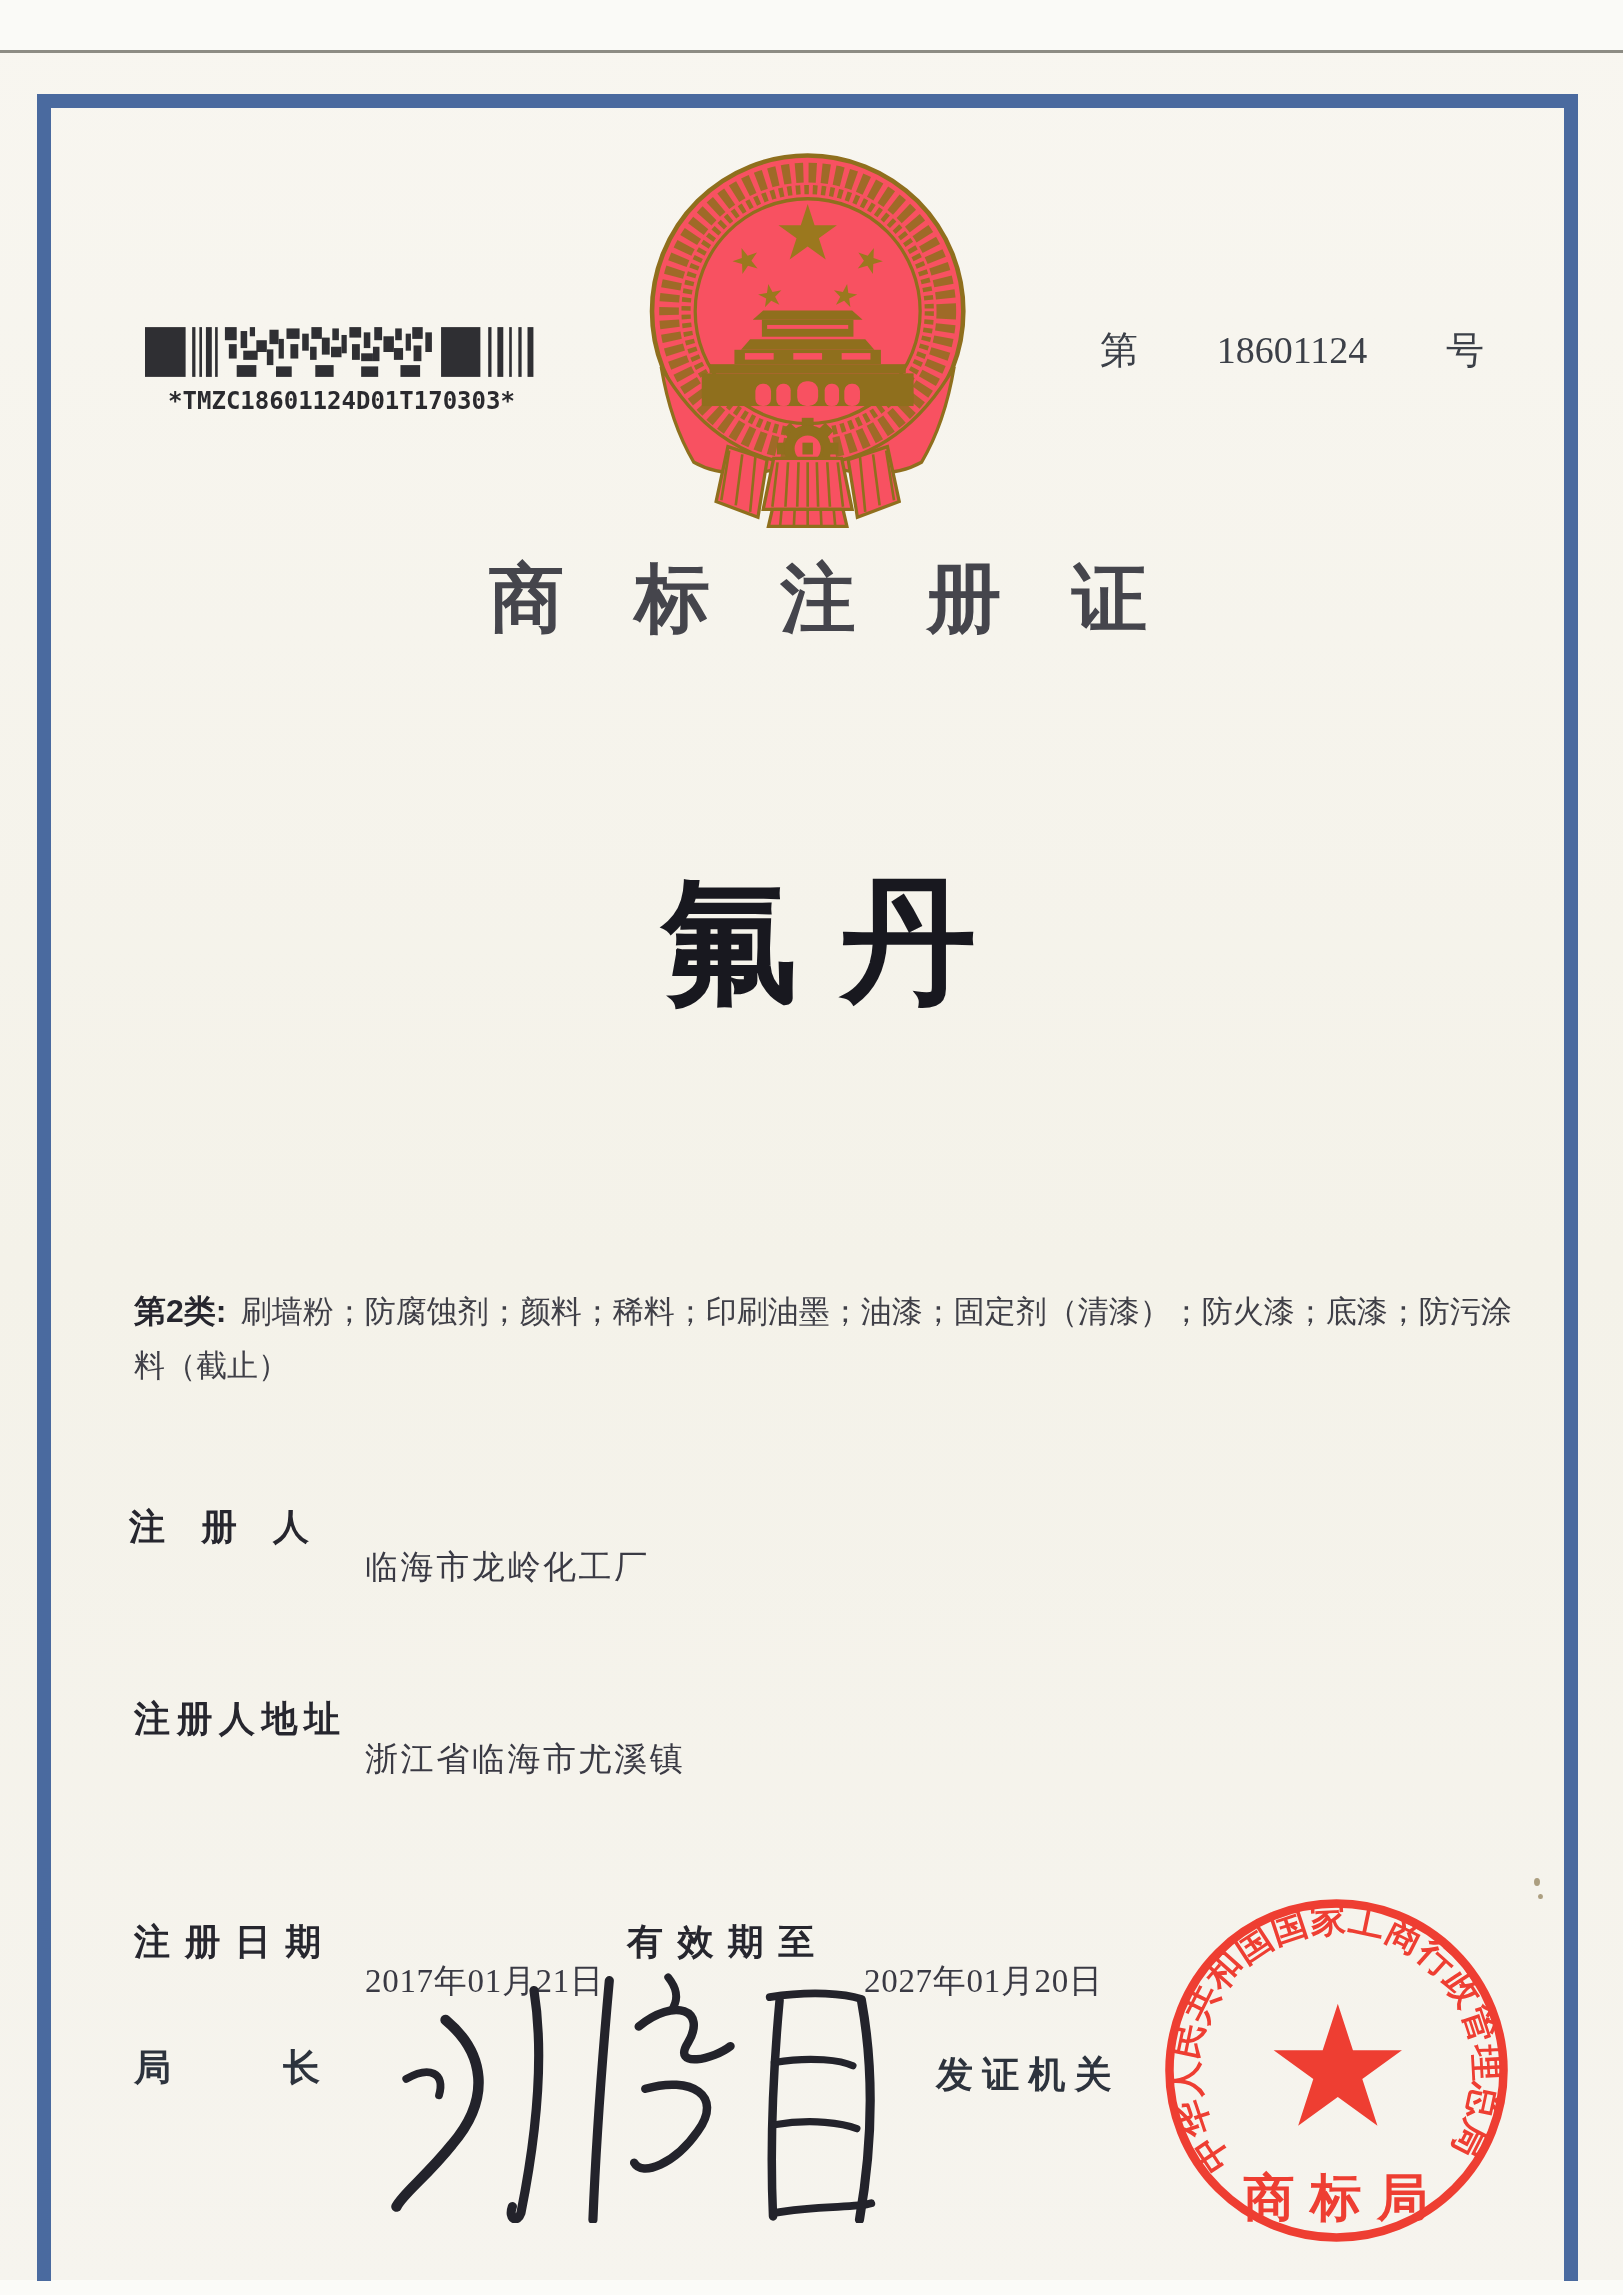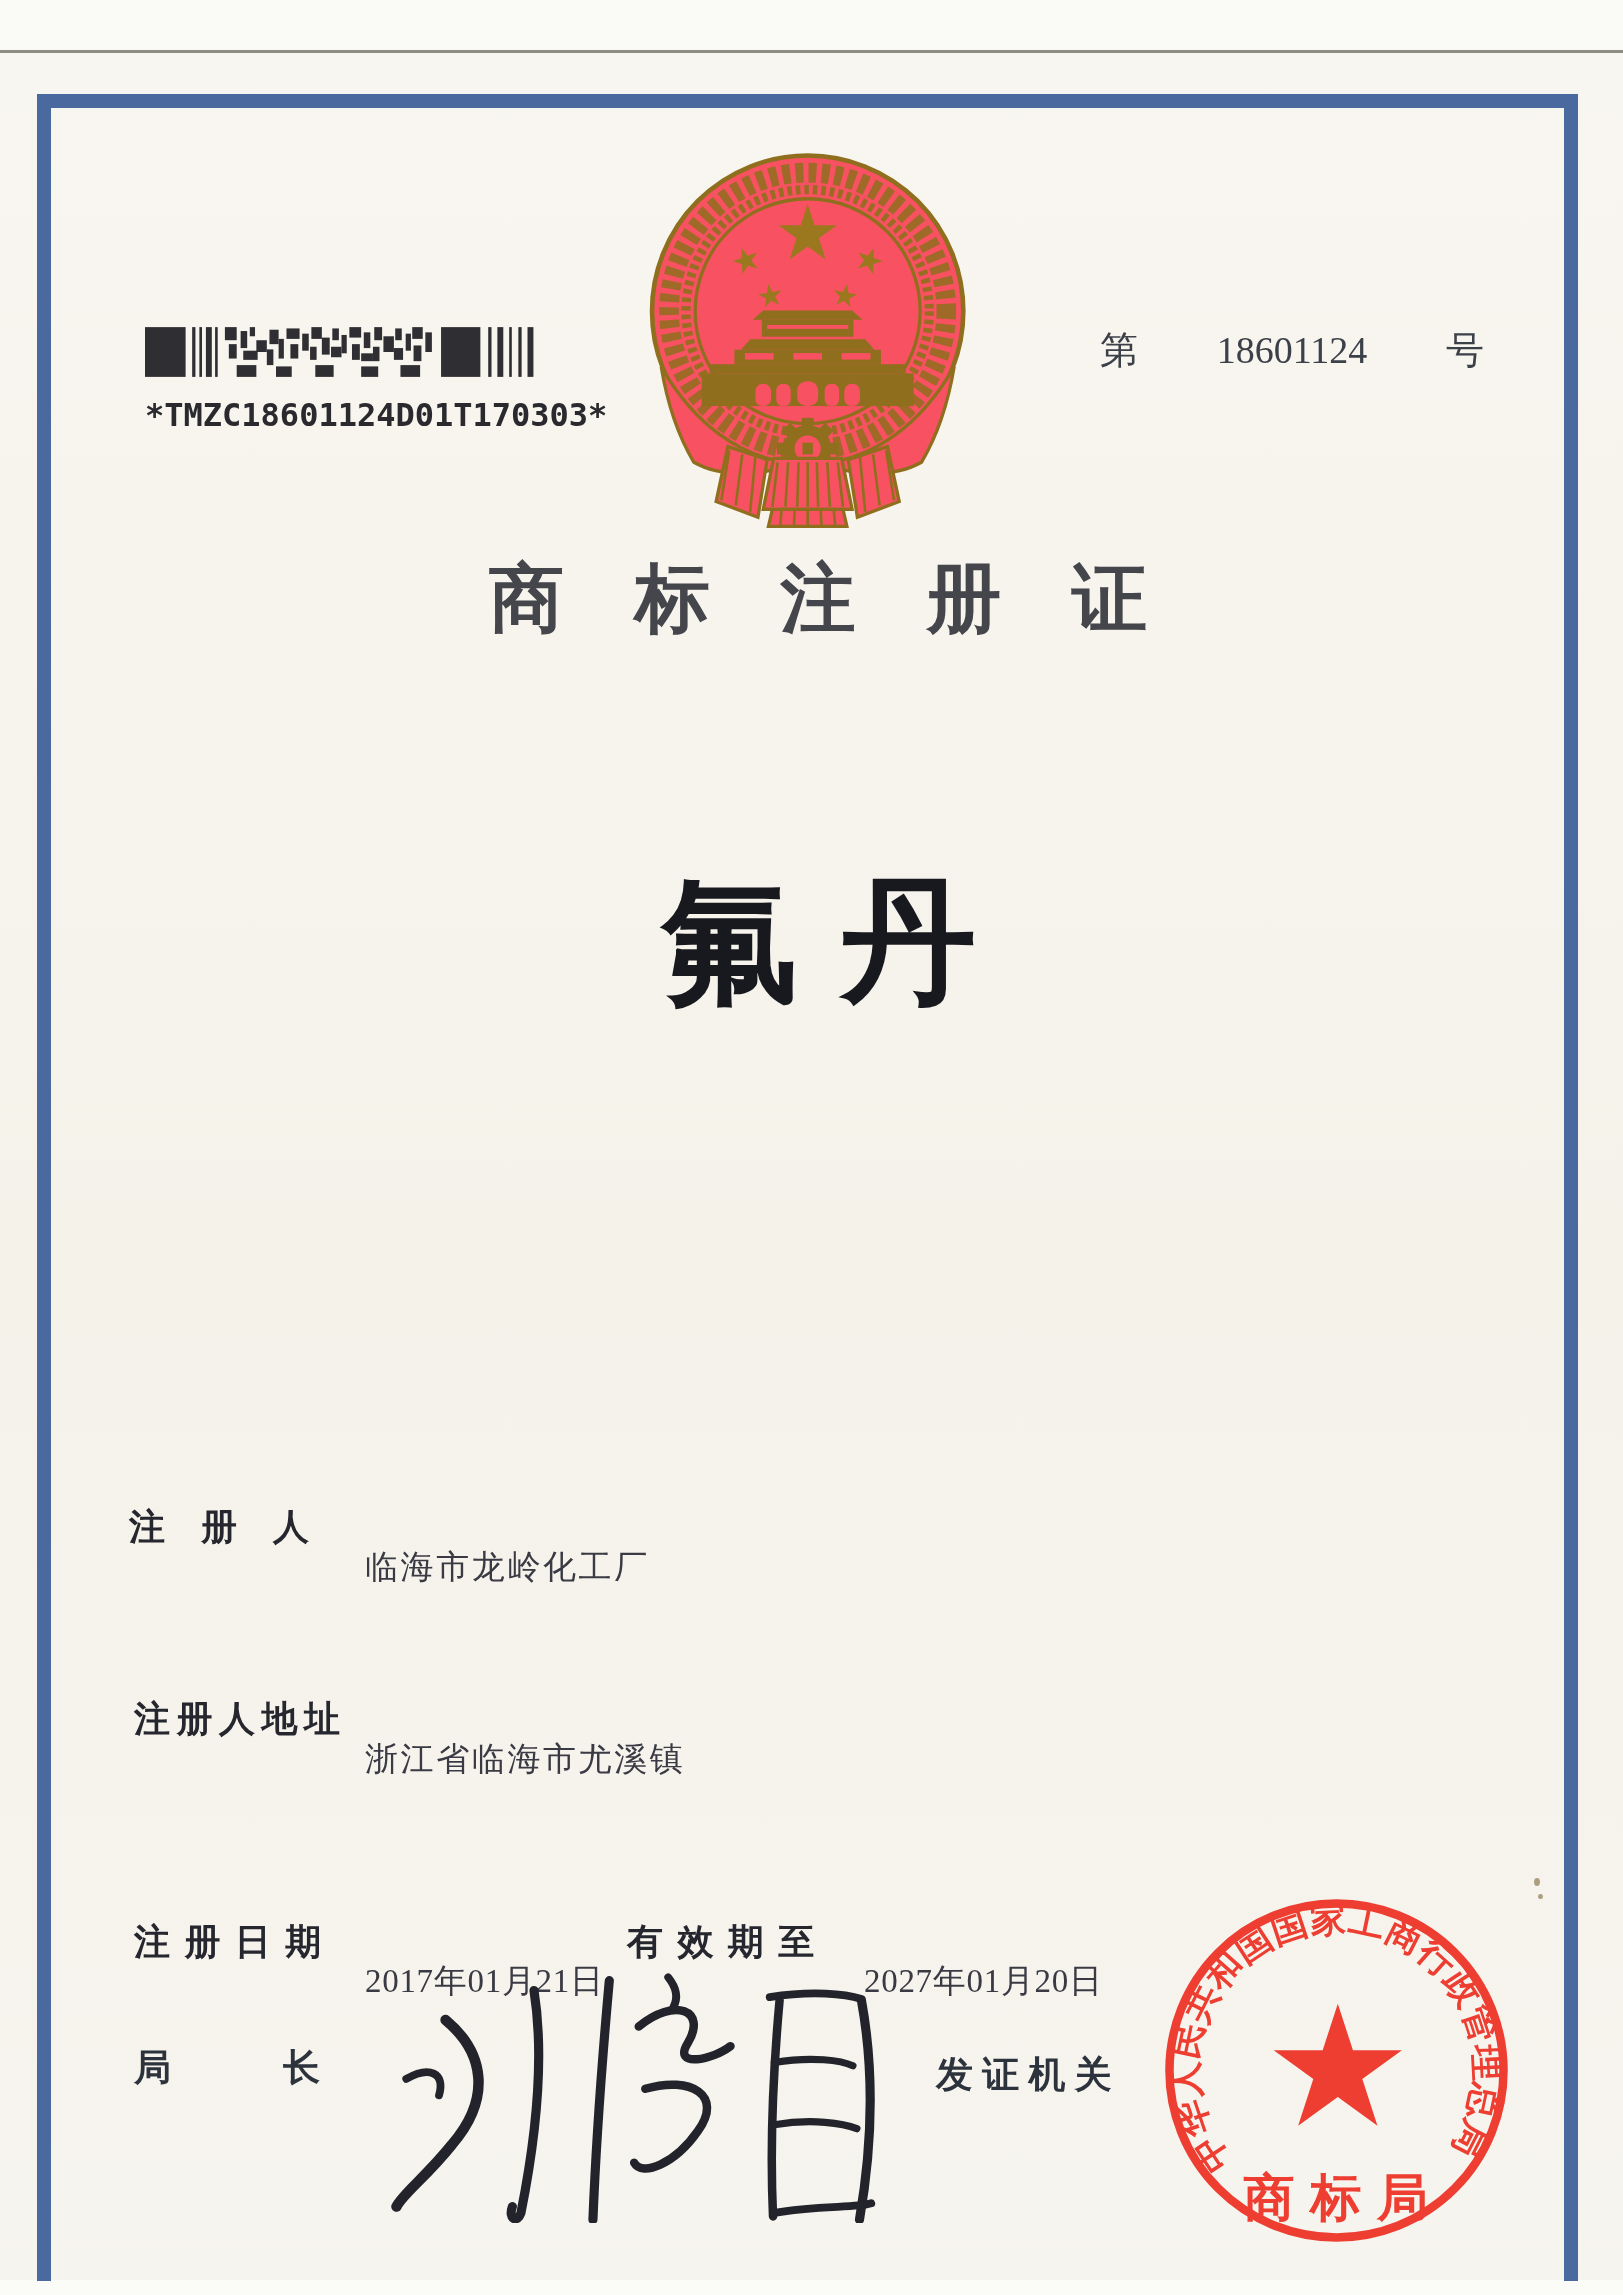--- a/index.html
+++ b/index.html
@@ -6,22 +6,22 @@
   .page{position:relative;width:1623px;height:2295px;background:linear-gradient(180deg,#f8f6f0 0%,#f4f2e9 55%,#f6f4ee 100%);overflow:hidden;
         font-family:"Liberation Serif","DejaVu Serif",serif;}
   .scan-top{position:absolute;left:0;top:0;width:1623px;height:50px;background:#fafaf7;border-bottom:3.3px solid #8d8c84;}
   .scan-bottom{position:absolute;left:0;top:2280px;width:1623px;height:15.7px;background:#fbfbf8;}
   .frame{position:absolute;background:#4a6a9f;}
   .frame-top{left:37px;top:94px;width:1540px;height:13.7px;}
   .frame-left{left:37px;top:94px;width:13.7px;height:2187px;}
   .frame-right{left:1564px;top:94px;width:13.7px;height:2187px;}
 
   .barcode-wrap{position:absolute;left:145px;top:327px;width:393px;}
-  .barcode-text{margin-top:17px;text-align:center;font-family:"DejaVu Sans Mono",monospace;
-        font-weight:700;font-size:32px;color:#2a2a2e;letter-spacing:0px;}
+  .barcode-text{margin-top:8px;text-align:center;font-family:"DejaVu Sans Mono",monospace;
+        font-weight:700;font-size:24px;color:#2a2a2e;letter-spacing:0px;}
 
   .emblem{position:absolute;left:636px;top:151px;}
 
   .certno{position:absolute;left:1100px;top:331px;width:384px;display:flex;justify-content:space-between;
         font-size:38px;color:#3c4048;}
   .certno span{line-height:1;}
 
   .title{position:absolute;left:0;top:549px;width:1623px;text-align:center;font-weight:700;
         font-size:75px;letter-spacing:26px;padding-left:39px;box-sizing:border-box;color:#45454c;}
 
@@ -208,20 +208,23 @@
     <span>第</span>
     <span>18601124</span>
     <span>号</span>
   </div>
 
   <div class="title">商 标 注 册 证</div>
 
   <div class="trademark">氟丹</div>
 
 
+  <div class="goods">
+    <span class="cls">第2类:</span><span>刷墙粉；防腐蚀剂；颜料；稀料；印刷油墨；油漆；固定剂（清漆）；防火漆；底漆；防污涂料（截止）</span>
+  </div>
 
   <div class="row r-registrant">
     <span class="lbl" style="left:129px;">注　册　人</span>
     <span class="val" style="left:365px;top:3.9px;">临海市龙岭化工厂</span>
   </div>
 
   <div class="row r-address">
     <span class="lbl" style="left:134px;letter-spacing:6.5px;">注册人地址</span>
     <span class="val" style="left:365px;top:3.9px;">浙江省临海市尤溪镇</span>
   </div>

